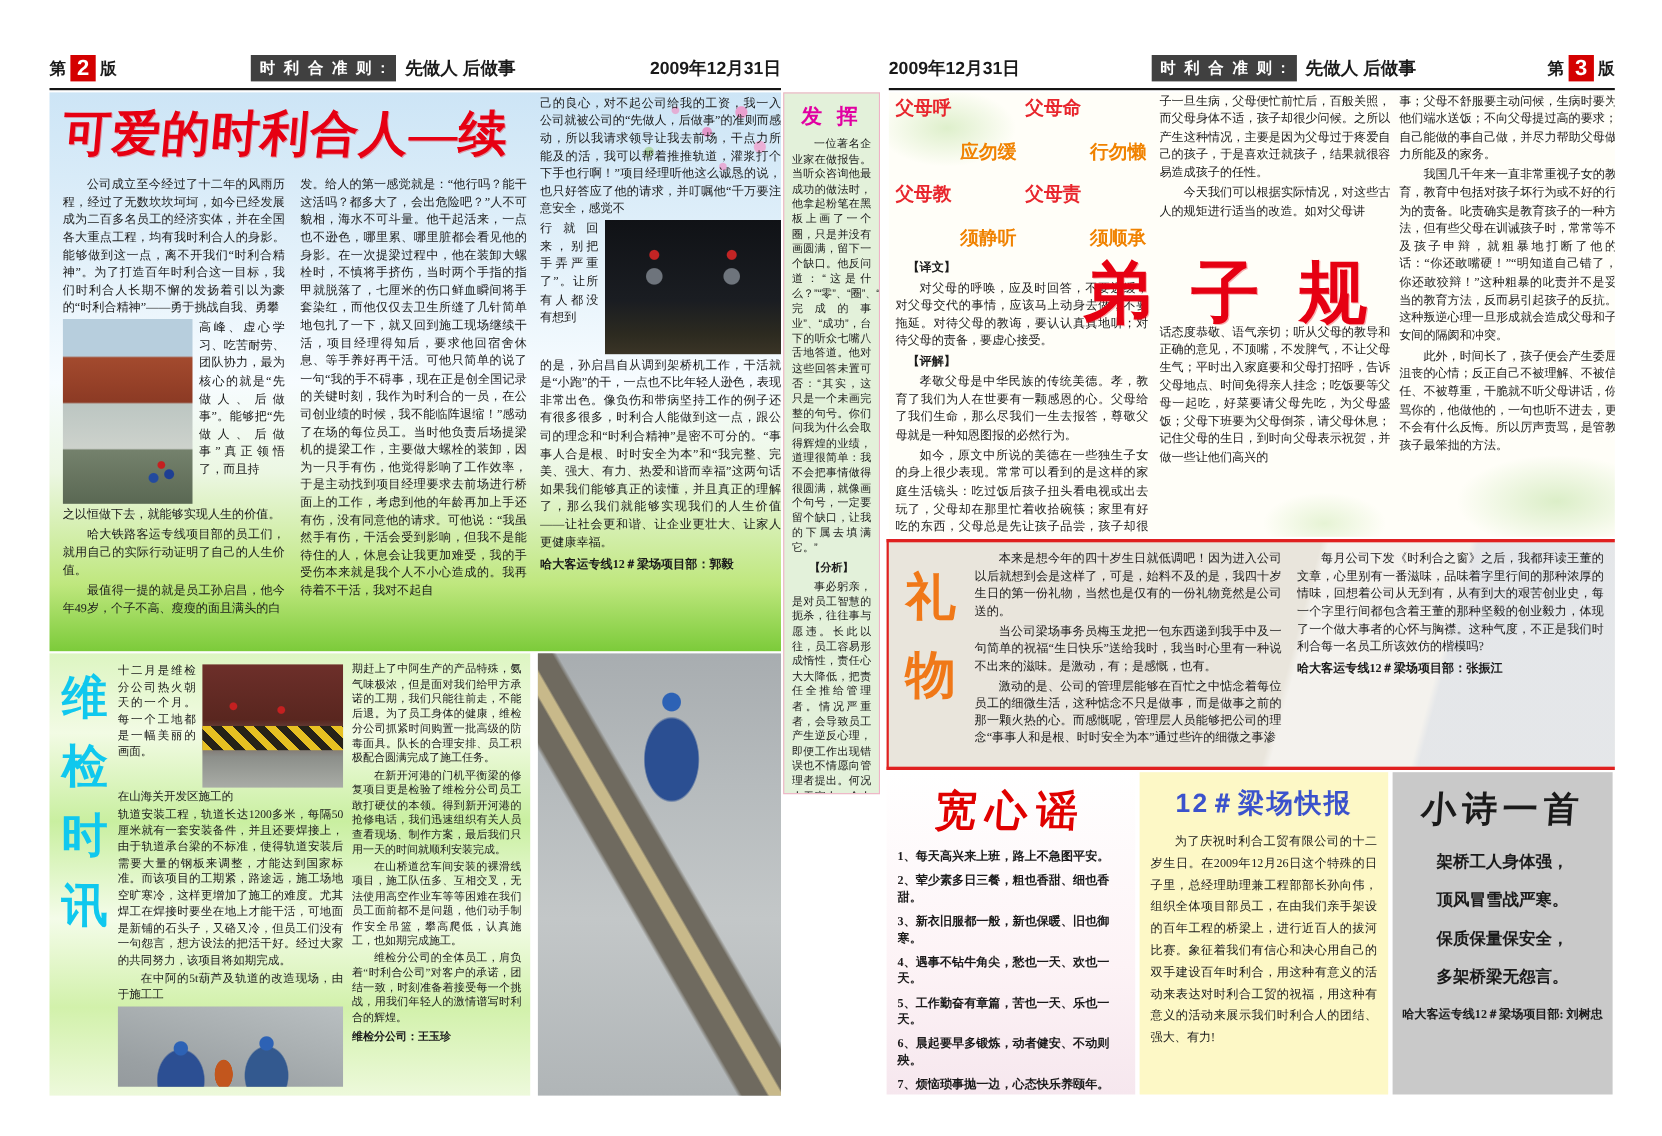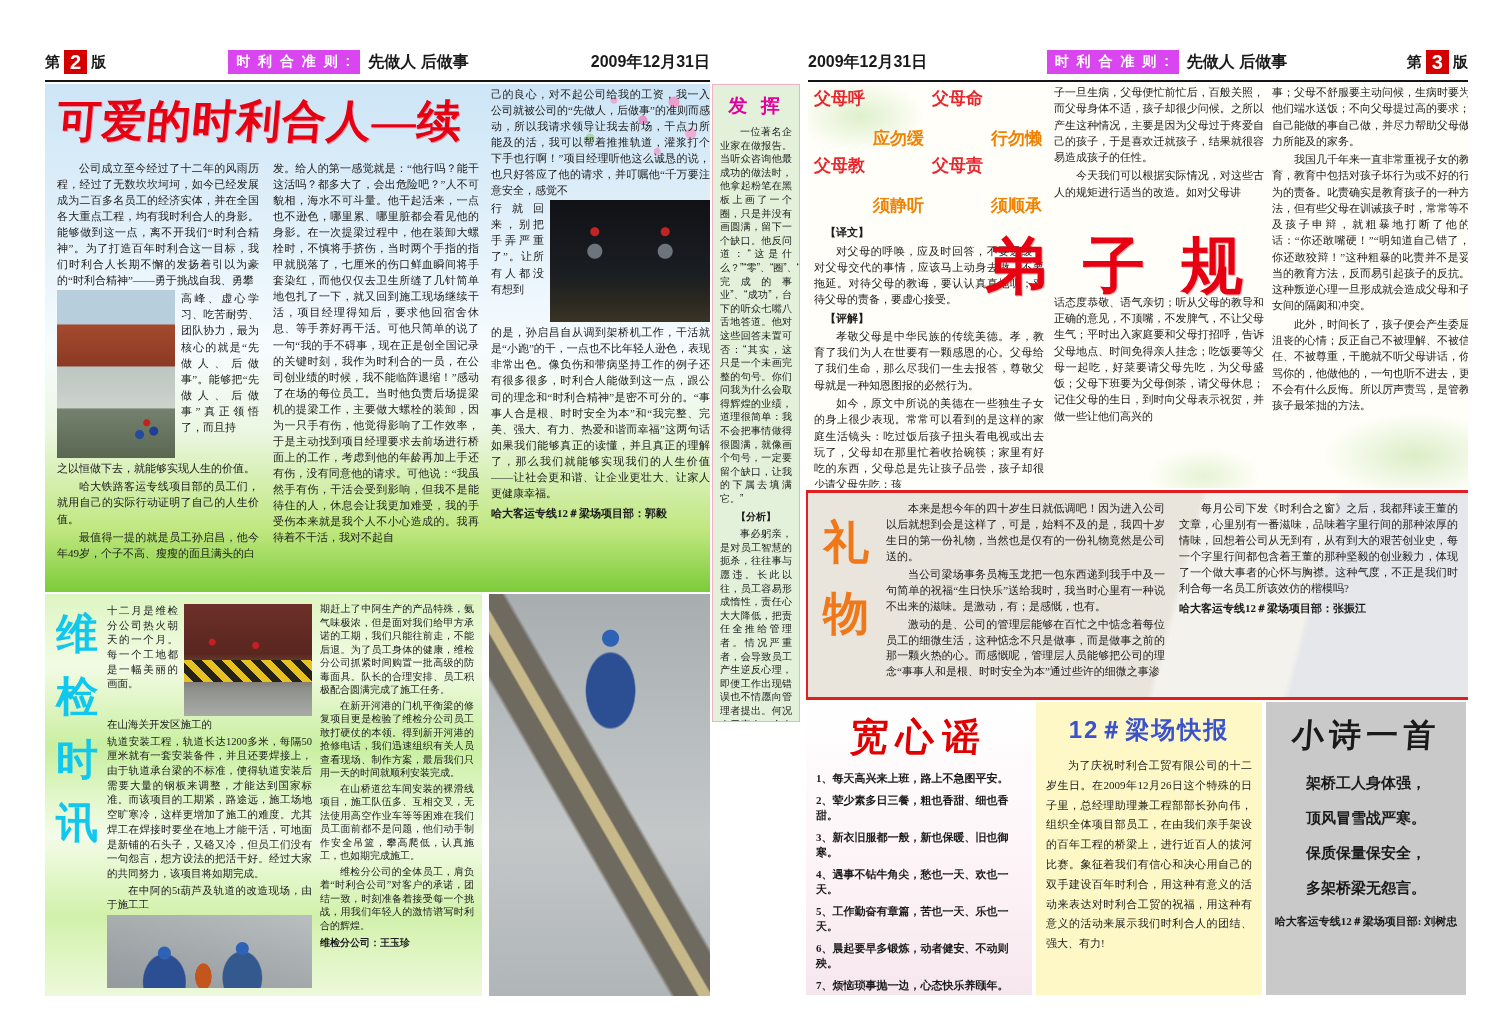--- a/index.html
+++ b/index.html
@@ -7,21 +7,21 @@
          font-family:"Liberation Serif","DejaVu Serif",serif;color:#1a1a1a;}
   .sans{font-family:"Liberation Sans","DejaVu Sans",sans-serif;}
   .abs{position:absolute;}
   
   .hdr{position:absolute;top:46px;height:32px;display:flex;align-items:center;justify-content:space-between;}
   .hdr-rule{position:absolute;top:80px;height:2px;background:#151515;}
   .pagebadge{display:flex;align-items:center;gap:4px;font-weight:bold;font-size:15px;}
   .pgnum{background:#d40000;color:#fff;font-weight:bold;font-size:20px;line-height:24px;padding:0 6px;
          font-family:"Liberation Sans","DejaVu Sans",sans-serif;}
   .masthead{display:flex;align-items:center;gap:8px;}
-  .mast-box{background:#d946ef;color:#ffffff;font-weight:bold;font-size:14px;letter-spacing:2px;
+  .mast-box{background:#404040;color:#ffffff;font-weight:bold;font-size:14px;letter-spacing:2px;
             padding:3px 8px;font-family:"Liberation Sans","DejaVu Sans",sans-serif;}
   .mast-motto{font-weight:bold;font-size:16px;font-family:"Liberation Sans","DejaVu Sans",sans-serif;}
   .hdr-date{font-weight:bold;font-size:16px;font-family:"Liberation Sans","DejaVu Sans",sans-serif;}
   
   .art1{left:45px;top:84px;width:665px;height:508px;overflow:hidden;
         background:linear-gradient(180deg,#cde5f6 0%,#e3f1fa 30%,#f7fcff 52%,#ecf7e3 68%,#bfe77e 88%,#7ccb3a 100%);}
   .art1::before{content:"";position:absolute;right:0;top:0;width:240px;height:90px;pointer-events:none;
         background-image:
          radial-gradient(circle 6px at 85% 20%, rgba(238,148,200,.85) 0 5px, transparent 6px),
          radial-gradient(circle 5px at 72% 40%, rgba(231,130,190,.8) 0 4px, transparent 5px),
@@ -96,21 +96,21 @@
   .dzg{left:808px;top:84px;width:660px;height:404px;overflow:hidden;background-color:#fffef8;
     background-image:
       radial-gradient(ellipse 90px 50px at 8% 8%, rgba(190,225,160,.5), transparent 70%),
       radial-gradient(ellipse 130px 60px at 92% 92%, rgba(190,225,160,.55), transparent 70%),
       radial-gradient(ellipse 80px 40px at 60% 97%, rgba(200,230,170,.45), transparent 70%);}
   .dzg-col{position:absolute;top:0;font-size:11px;line-height:1.48;text-align:justify;overflow:hidden;height:404px;}
   .dzg-col p{margin:0 0 2px 0;}
   .dzg-c1{left:6px;width:230px;}
   .dzg-c2{left:246px;width:210px;}
   .dzg-c3{left:464px;width:198px;}
-  .verse{display:grid;grid-template-columns:repeat(4,1fr);gap:2px 6px;margin:2px 0 6px 0;
+  .verse{display:grid;grid-template-columns:repeat(4,1fr);gap:13px 6px;margin:2px 0 6px 0;
          font-weight:bold;font-size:17px;text-align:justify;}
   .vr{color:#e8262d;} .vo{color:#f08200;margin-top:40px;}
   .dzg-lbl{font-weight:bold;text-indent:1em;margin:2px 0;}
   .dzg-title{position:absolute;left:177px;top:140px;font-size:62px;font-weight:bold;color:#e60012;
              letter-spacing:36px;white-space:nowrap;text-shadow:1px 1px 0 rgba(230,0,18,.3);}
   .dzg-spacer{height:92px;}
   
   .gift{left:806px;top:490px;width:662px;height:210px;box-sizing:border-box;
         border-top:3px solid #e02020;border-bottom:3px solid #e02020;border-left:2px solid #e02020;
         background-color:#e9e5dc;overflow:hidden;

